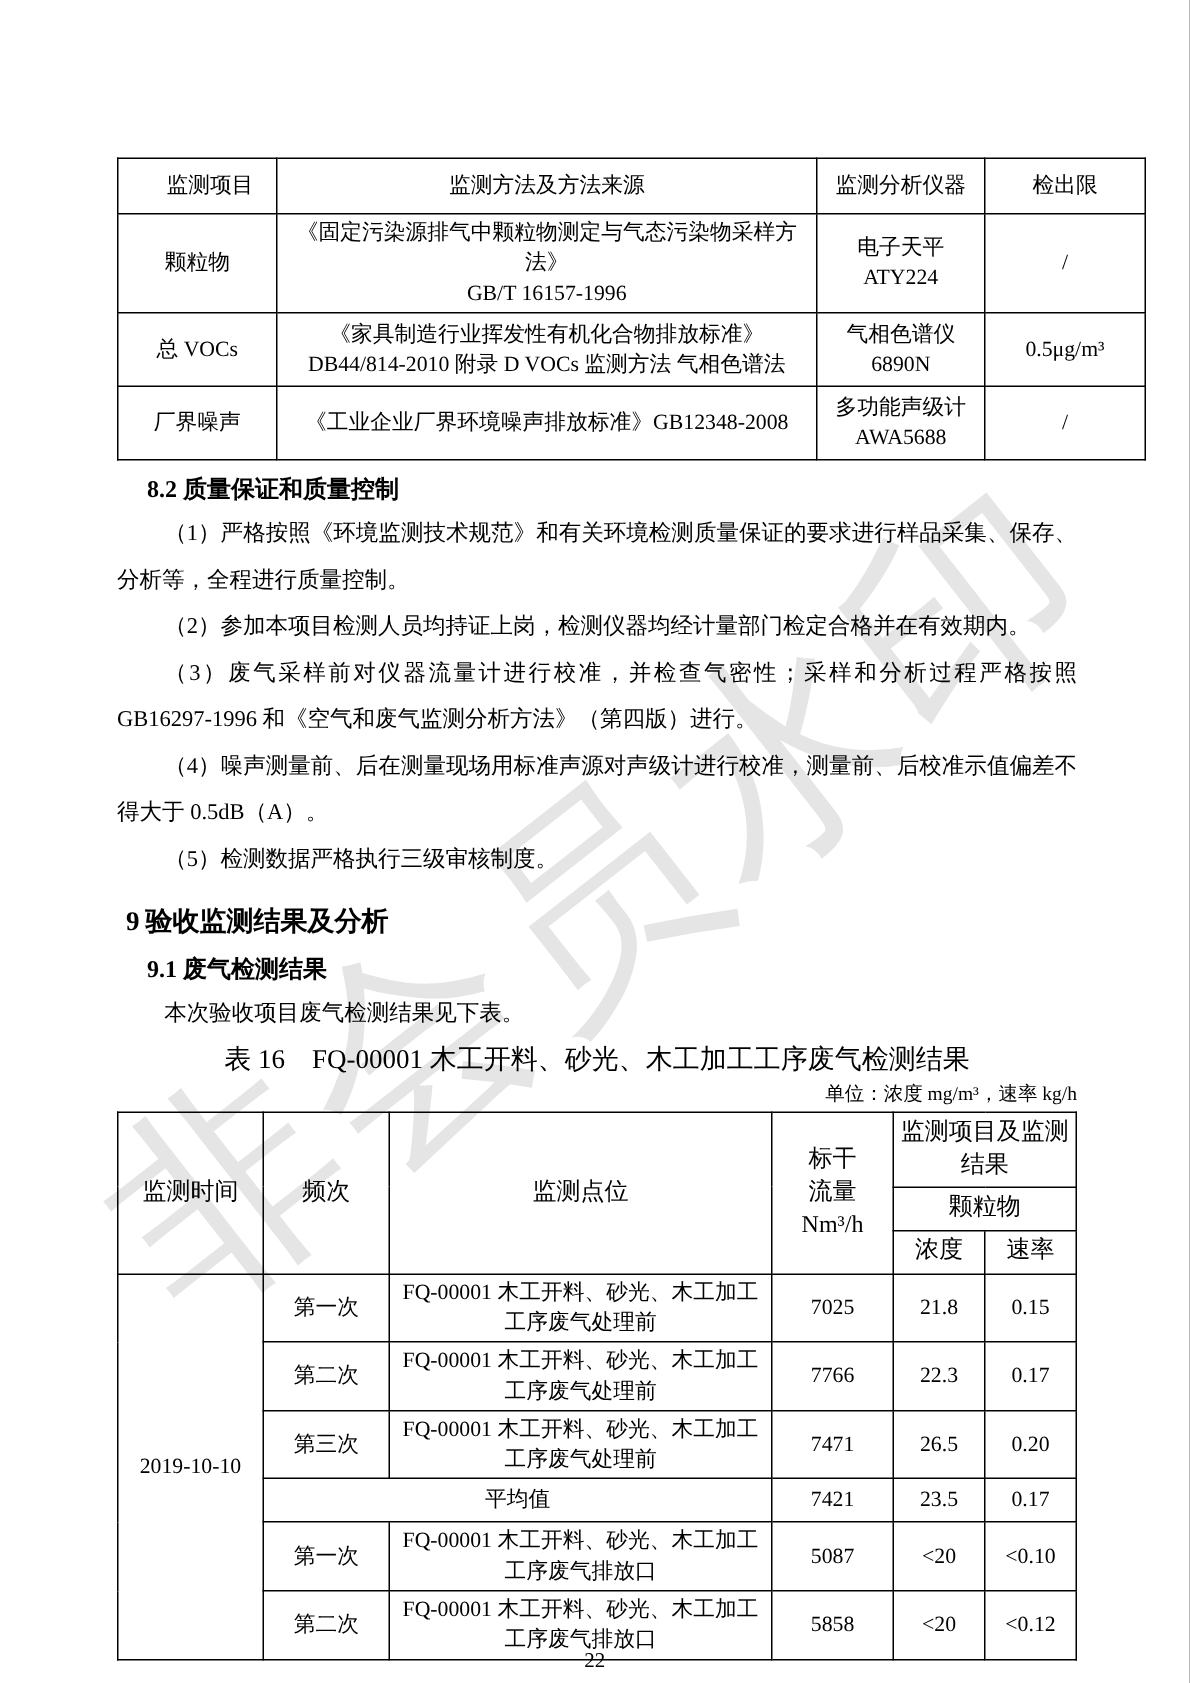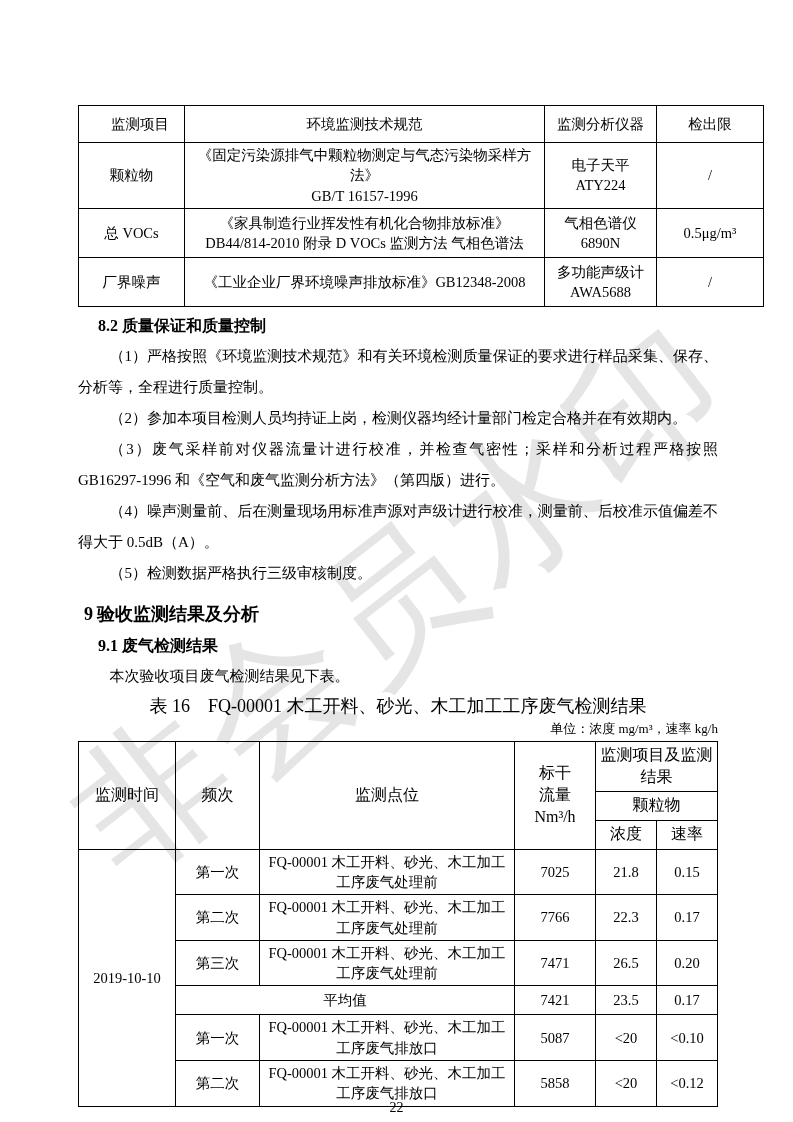--- a/index.html
+++ b/index.html
@@ -38,21 +38,21 @@
 <div class="page">
 
   <div class="watermark">非会员水印</div>
 
   <div class="content">
 
     <table class="t1">
       <tbody>
           <tr class="hdr">
         <td class="c-item">监测项目</td>
-        <td class="c-method">环境监测技术规范</td>
+        <td class="c-method">监测方法及方法来源</td>
         <td class="c-instr">监测分析仪器</td>
         <td class="c-limit">检出限</td>
       </tr>
       <tr class="r1">
         <td>颗粒物</td>
         <td>
           <div>《固定污染源排气中颗粒物测定与气态污染物采样方法》</div>
           <div>GB/T 16157-1996</div>
         </td>
         <td>

